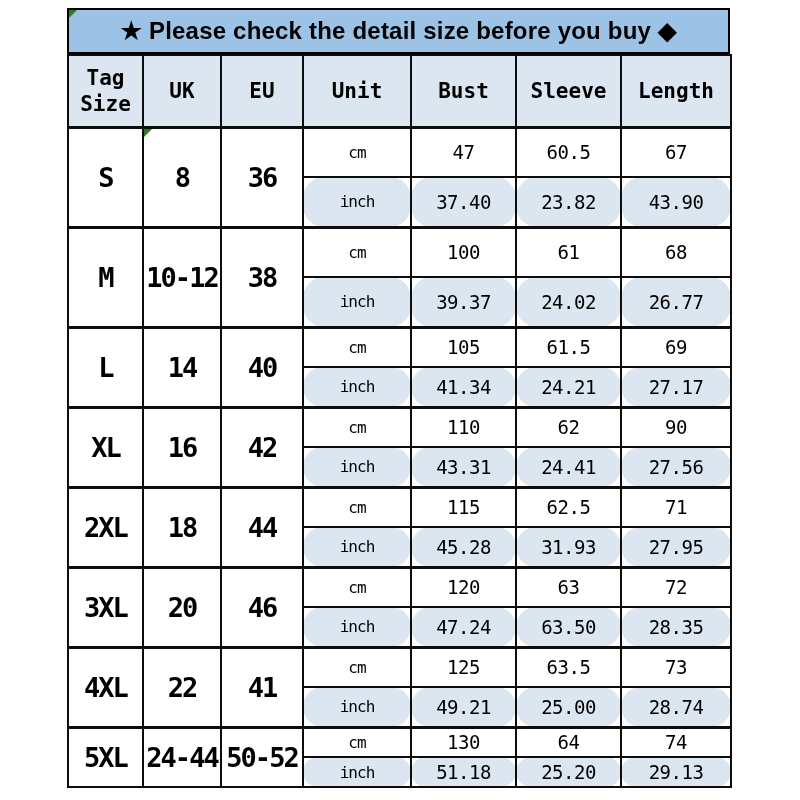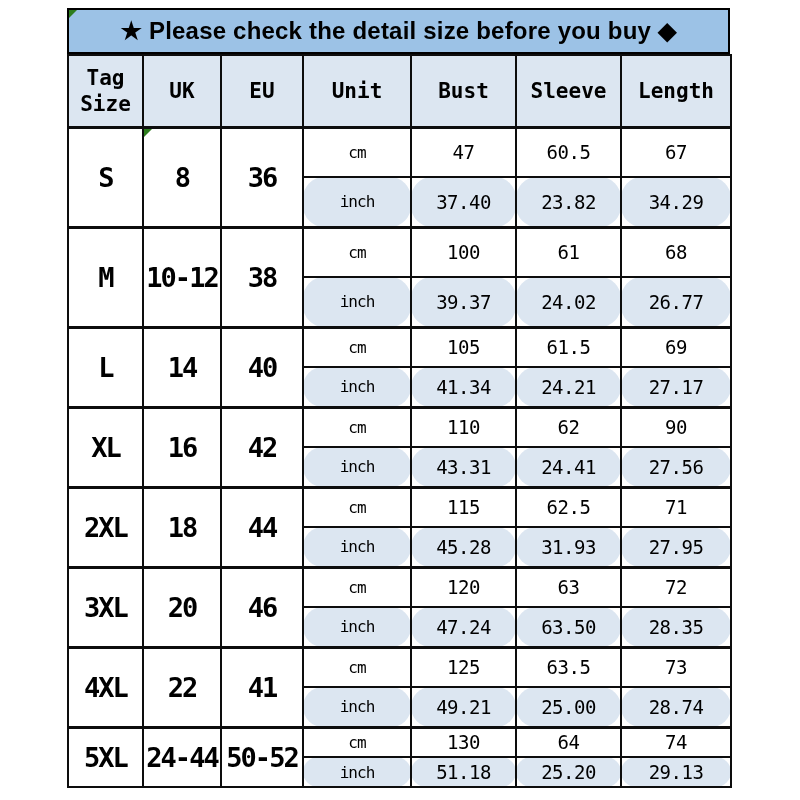--- a/index.html
+++ b/index.html
@@ -116,21 +116,21 @@
     <td class="big" rowspan="2">36</td>
     <td class="unit">cm</td>
     <td class="val">47</td>
     <td class="val">60.5</td>
     <td class="val">67</td>
   </tr>
   <tr class="r-inch h-tall">
     <td class="unit">inch</td>
     <td class="val">37.40</td>
     <td class="val">23.82</td>
-    <td class="val">34.29</td>
+    <td class="val">43.90</td>
   </tr>
 
   <tr class="r-cm h-tall group-start">
     <td class="big" rowspan="2">M</td>
     <td class="big" rowspan="2">10-12</td>
     <td class="big" rowspan="2">38</td>
     <td class="unit">cm</td>
     <td class="val">100</td>
     <td class="val">61</td>
     <td class="val">68</td>

